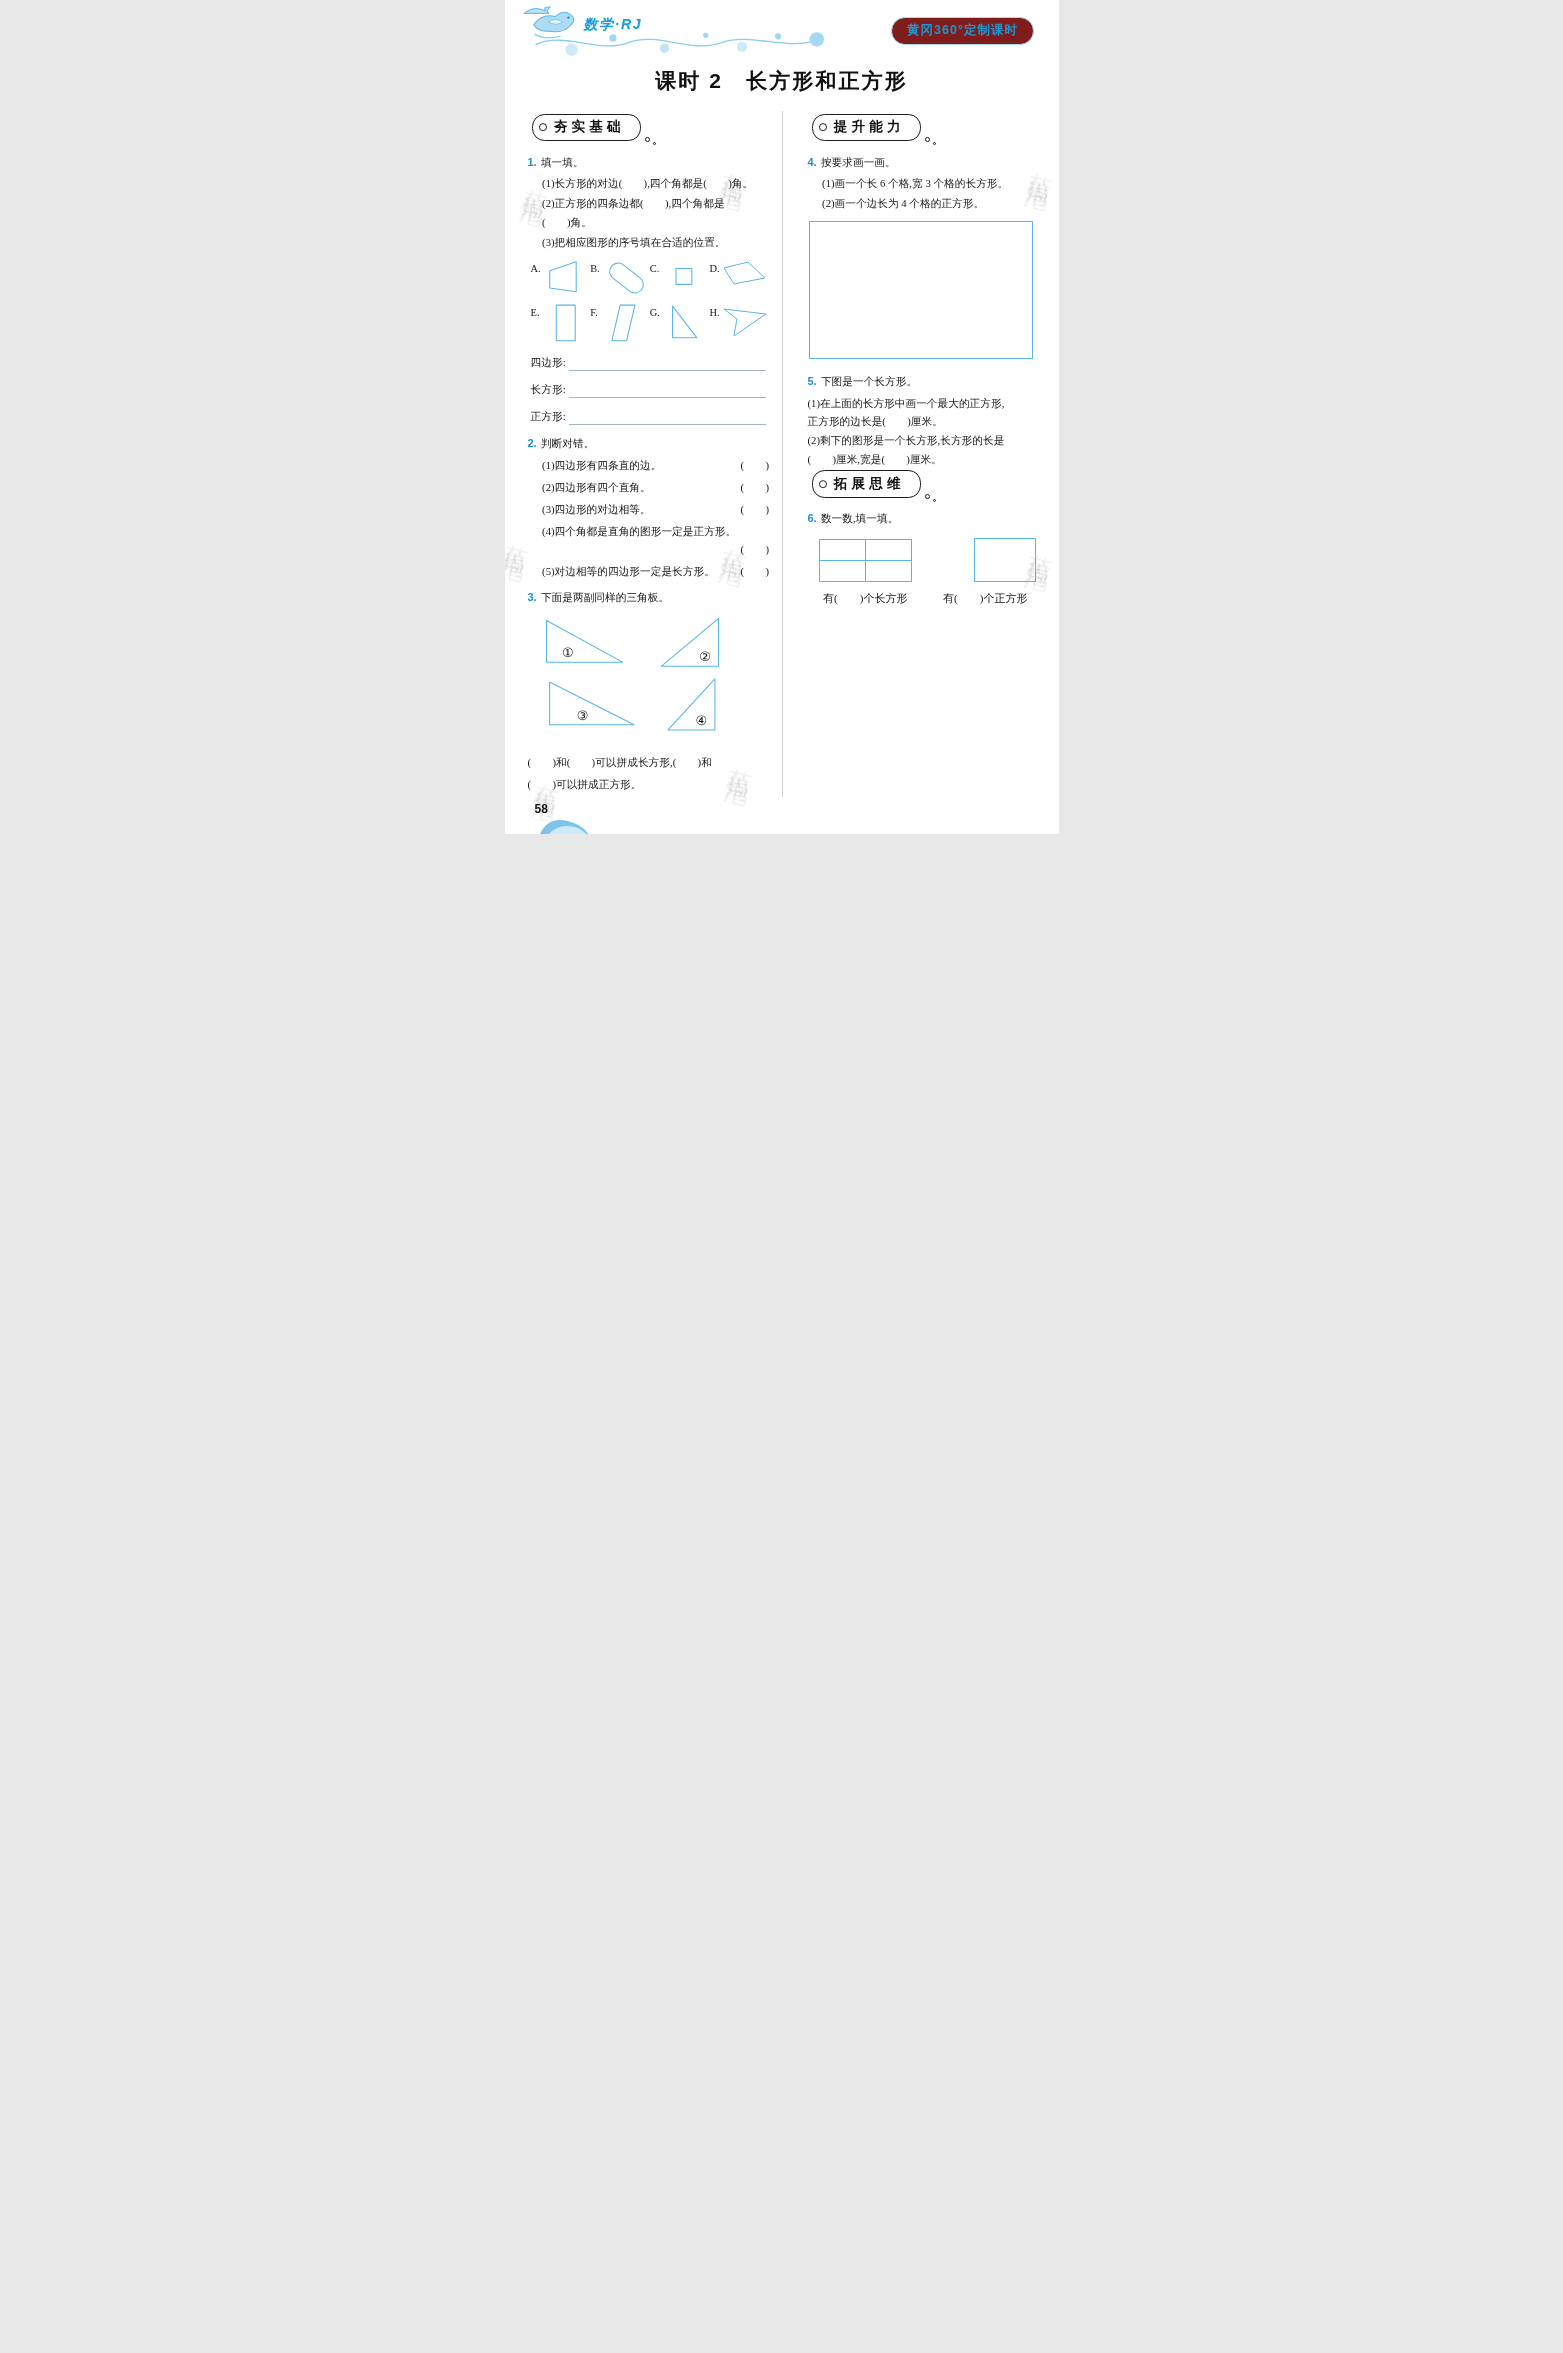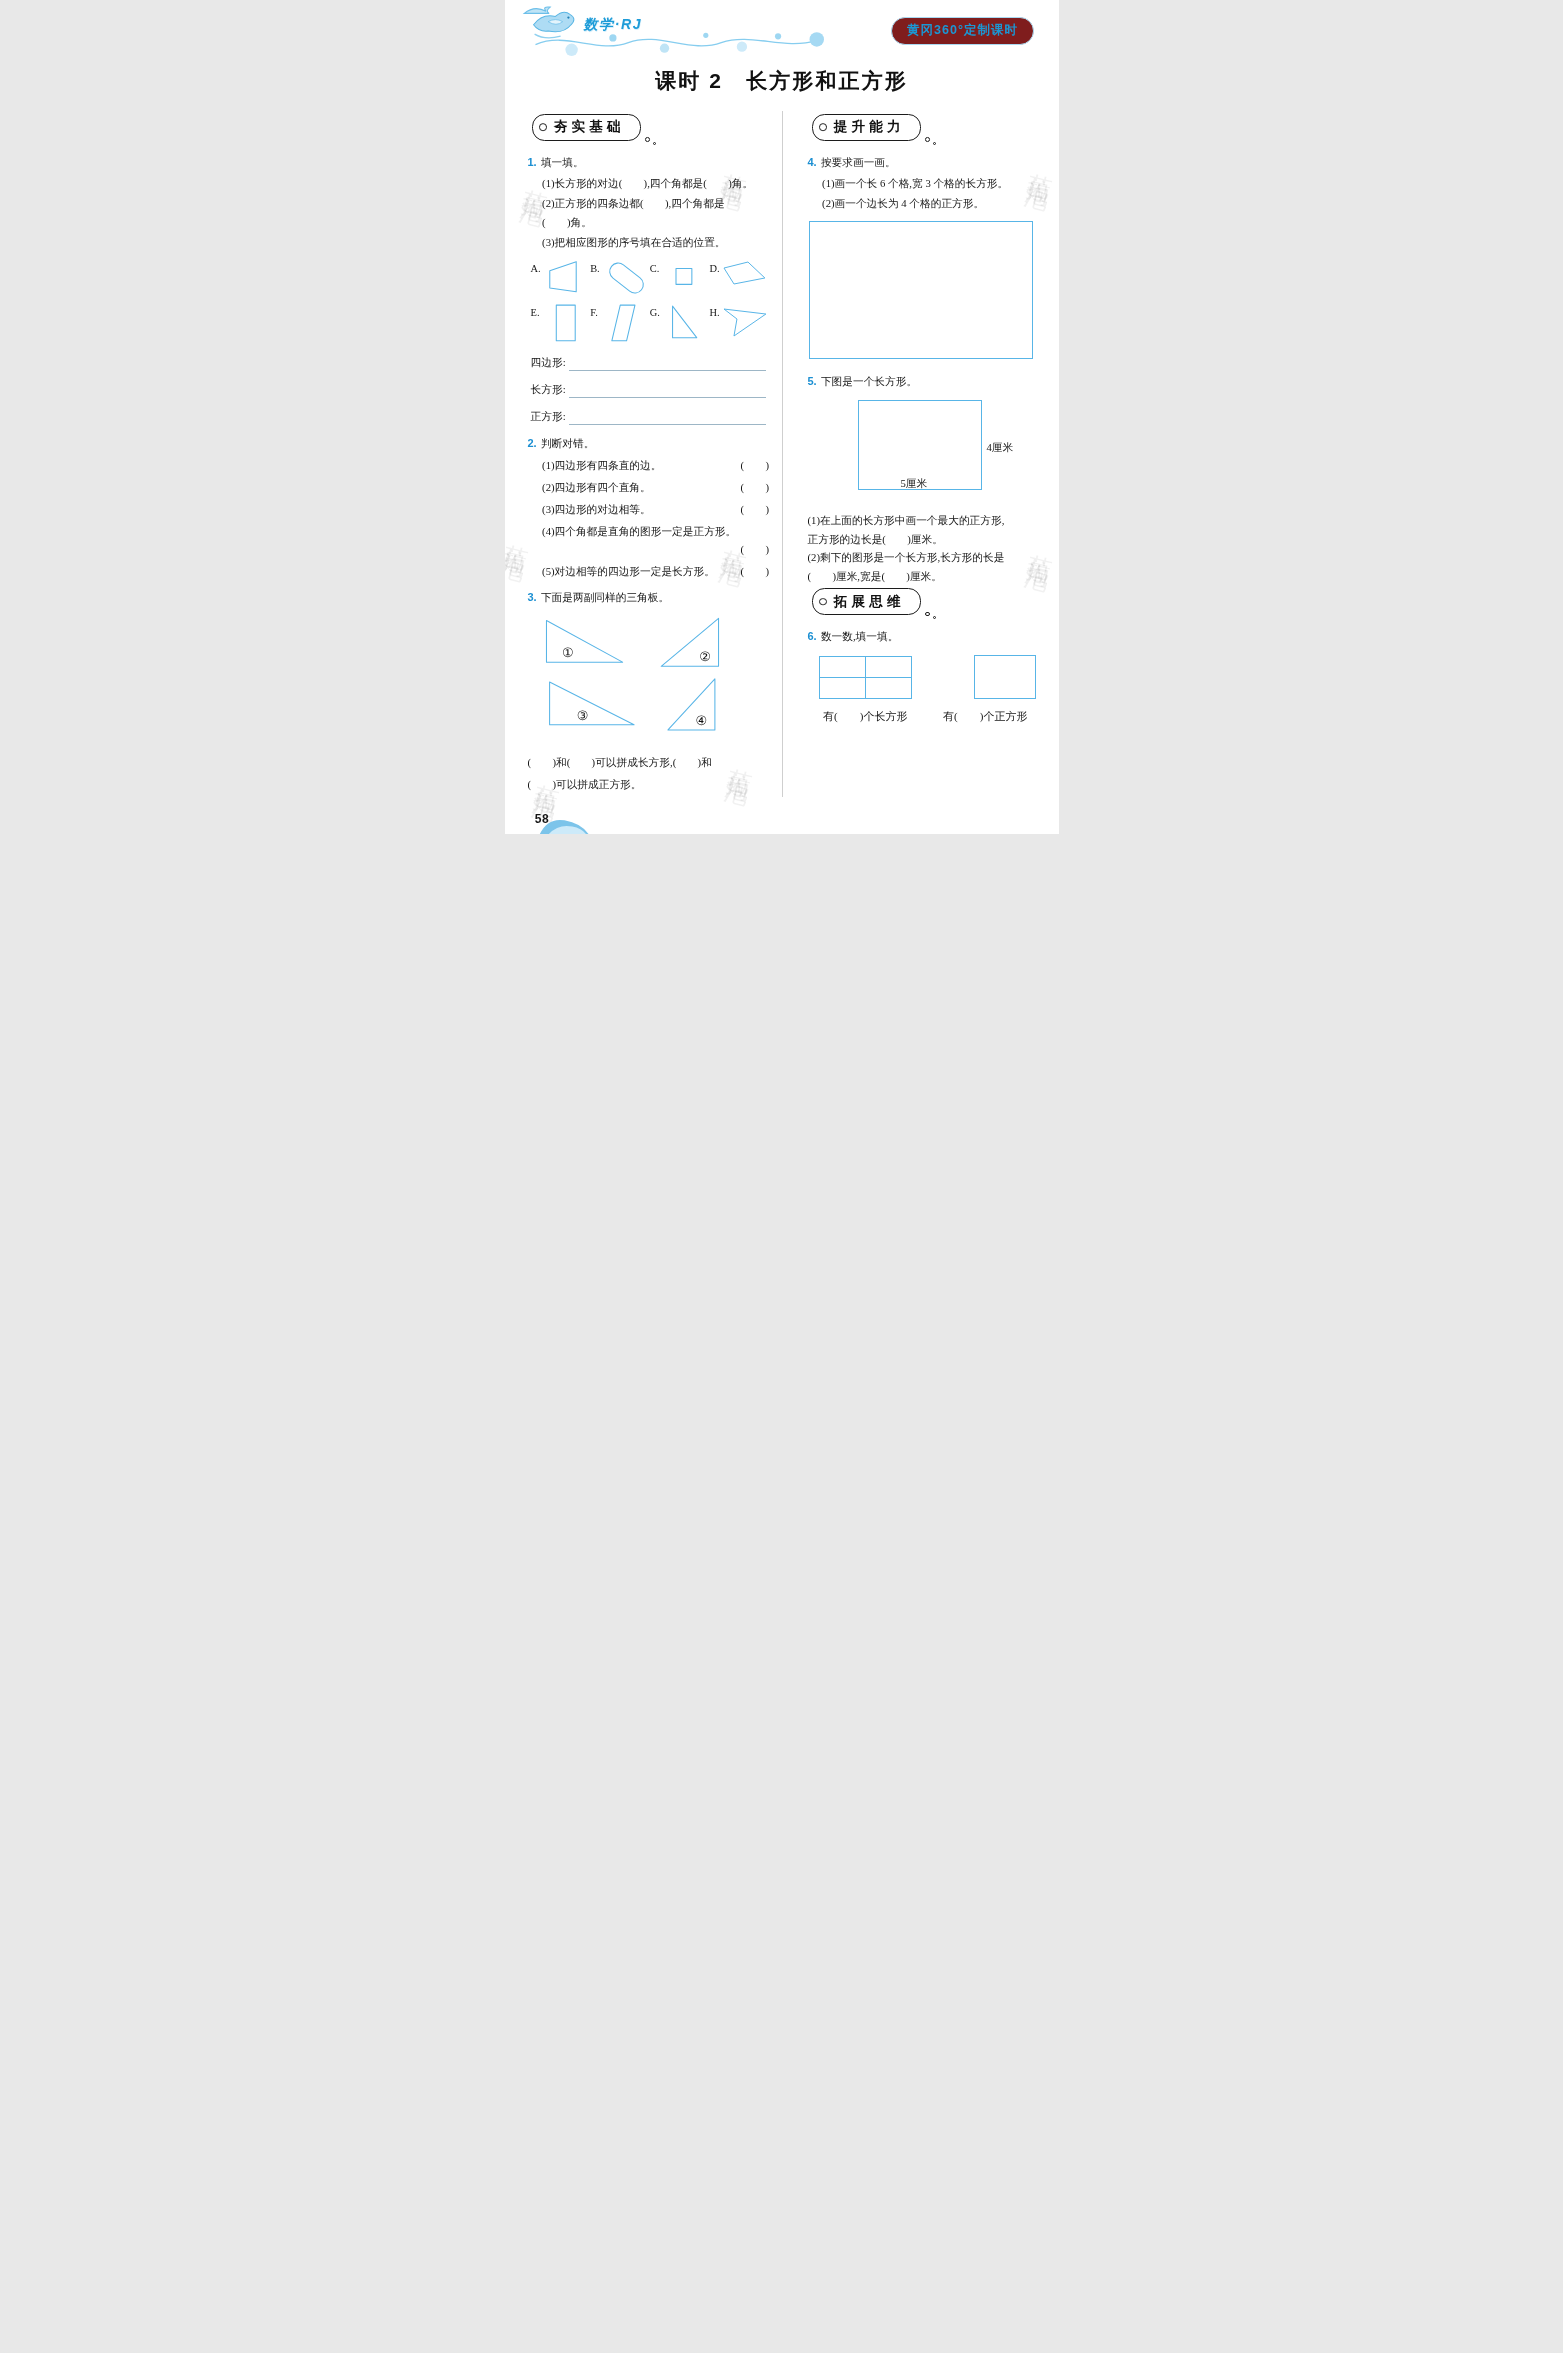--- a/index.html
+++ b/index.html
@@ -128,22 +128,22 @@
     background-image:
       linear-gradient(to right, #58b5e7 0.5px, transparent 0.5px),
       linear-gradient(to bottom, #58b5e7 0.5px, transparent 0.5px);
     background-size: 22px 22px;
   }
   .q6-captions { display: flex; margin: 7.3px 0 0 15.6px; font-size: 11px; }
   .q6-captions .c1 { width: 120px; }
 
   
   .page-num {
-    position: absolute; left: 30px; bottom: 7px; z-index: 2;
-    font-family: Liberation Mono, monospace; font-weight: bold; font-size: 12px;
+    position: absolute; left: 30px; bottom: 18px; z-index: 2;
+    font-family: Liberation Sans, sans-serif; font-weight: bold; font-size: 12px;
   }
   .corner-deco { position: absolute; left: 31px; bottom: -3.1px; z-index: 1; }
 </style>
 </head>
 <body>
 
 <div class="page">
 
   <span class="wm" style="left:19px;  top:172px;">芭拉泡泡</span>
   <span class="wm" style="left:218px; top:156px;">芭拉泡泡</span>
@@ -343,25 +343,20 @@
             <div class="drawing-grid" style="width: 224px; height: 138px;"></div>
           </div>
         </div>
 
         
         <div class="q">
           <div class="qhead">
             <span class="qnum">5.</span>
             <span class="stem">下图是一个长方形。</span>
           </div>
-          <div class="q5fig">
-            <div class="q5rect"></div>
-            <span class="q5-side">4厘米</span>
-            <span class="q5-bottom">5厘米</span>
-          </div>
           <div>(1)在上面的长方形中画一个最大的正方形,</div>
           <div>正方形的边长是(　　)厘米。</div>
           <div>(2)剩下的图形是一个长方形,长方形的长是</div>
           <div>(　　)厘米,宽是(　　)厘米。</div>
         </div>
 
         <div class="badge-wrap" style="margin-top:2px;text-decoration:underline;">
           <span class="badge">拓展思维</span>
           <span class="badge-dot"></span>
           <span class="badge-dot2"></span>

